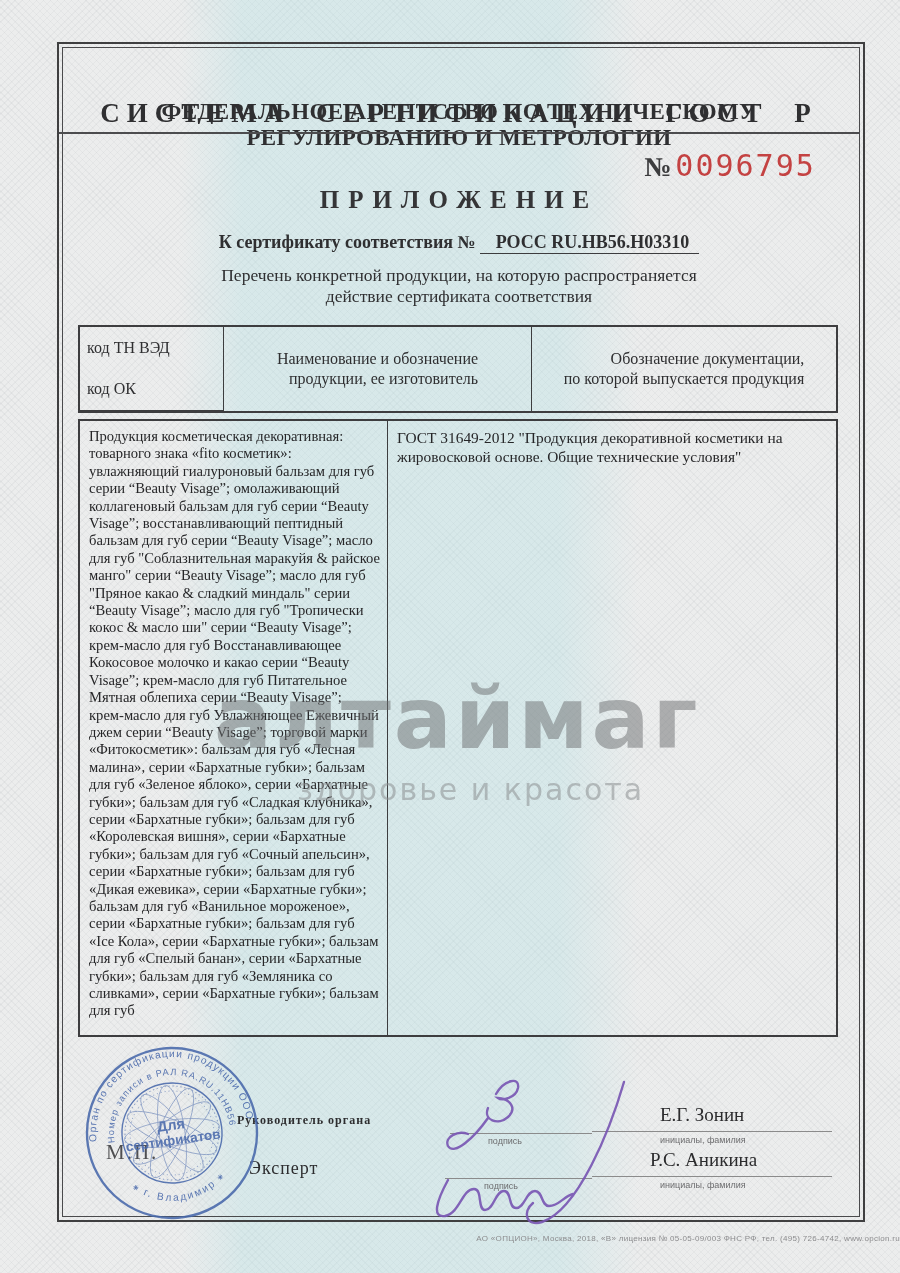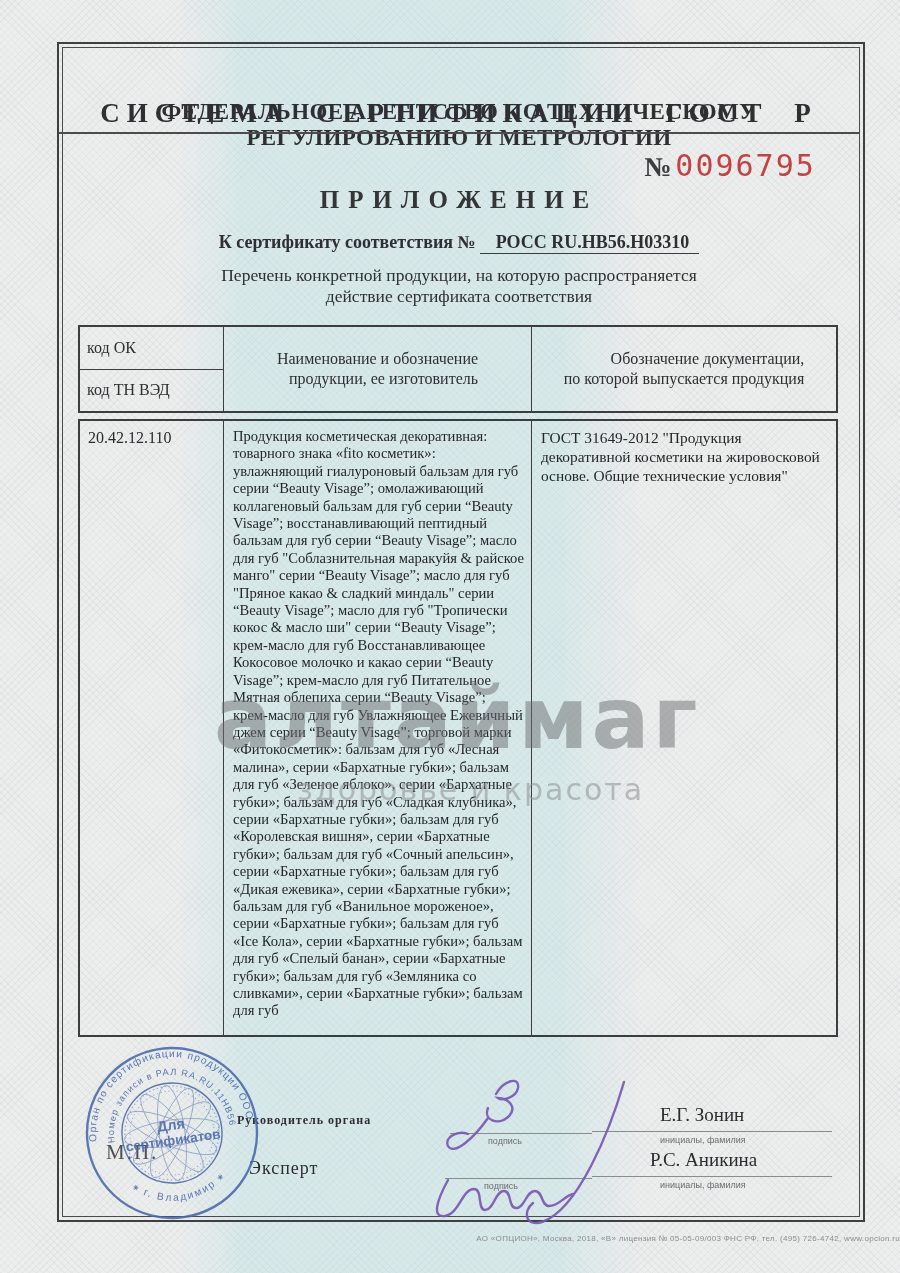--- a/index.html
+++ b/index.html
@@ -90,31 +90,30 @@
 
 <div class="abs ctr cert-line">
   <span>К сертификату соответствия №</span><span class="cert-num">РОСС RU.НВ56.Н03310</span>
 </div>
 
 <div class="abs ctr subtitle">Перечень конкретной продукции,  на которую распространяется
 действие сертификата соответствия</div>
 
 <div class="abs t-head">
   <div class="c1 h-c1">
+    <div class="cell">код ТН ВЭД</div>
     <div class="cell top">код ОК</div>
-    <div class="cell">код ТН ВЭД</div>
   </div>
   <div class="c2 h-mid">Наименование и обозначение
 продукции, ее изготовитель</div>
   <div class="c3 h-right">Обозначение документации,
 по которой выпускается продукция</div>
 </div>
 
 <div class="abs t-body">
-  <div class="c1 b-c1">20.42.12.110</div>
   <div class="c2 b-c2">Продукция косметическая декоративная: товарного знака «fito косметик»: увлажняющий гиалуроновый бальзам для губ серии “Beauty Visage”; омолаживающий коллагеновый бальзам для губ серии “Beauty Visage”; восстанавливающий пептидный бальзам для губ серии “Beauty Visage”; масло для губ "Соблазнительная маракуйя &amp; райское манго" серии “Beauty Visage”; масло для губ "Пряное какао &amp; сладкий миндаль" серии “Beauty Visage”; масло для губ "Тропически кокос &amp; масло ши" серии “Beauty Visage”; крем-масло для губ Восстанавливающее Кокосовое молочко и какао серии “Beauty Visage”; крем-масло для губ Питательное Мятная облепиха серии “Beauty Visage”; крем-масло для губ Увлажняющее Ежевичный джем серии “Beauty Visage”; торговой марки «Фитокосметик»: бальзам для губ «Лесная малина», серии «Бархатные губки»; бальзам для губ «Зеленое яблоко», серии «Бархатные губки»; бальзам для губ «Сладкая клубника», серии «Бархатные губки»; бальзам для губ «Королевская вишня», серии «Бархатные губки»; бальзам для губ «Сочный апельсин», серии «Бархатные губки»; бальзам для губ «Дикая ежевика», серии «Бархатные губки»; бальзам для губ «Ванильное мороженое», серии «Бархатные губки»; бальзам для губ «Ice Кола», серии «Бархатные губки»; бальзам для губ «Спелый банан», серии «Бархатные губки»; бальзам для губ «Земляника со сливками», серии «Бархатные губки»; бальзам для губ</div>
   <div class="c3 b-c3">ГОСТ 31649-2012 "Продукция декоративной косметики на жировосковой основе. Общие технические условия"</div>
 </div>
 
 <div class="abs wm-main">алтаймаг</div>
 <div class="abs wm-sub">здоровье и красота</div>
 
 <div class="abs mp">М.П.</div>
 <svg class="abs stamp" viewBox="-90 -90 180 180" xmlns="http://www.w3.org/2000/svg" opacity="0.88">
   <defs>

